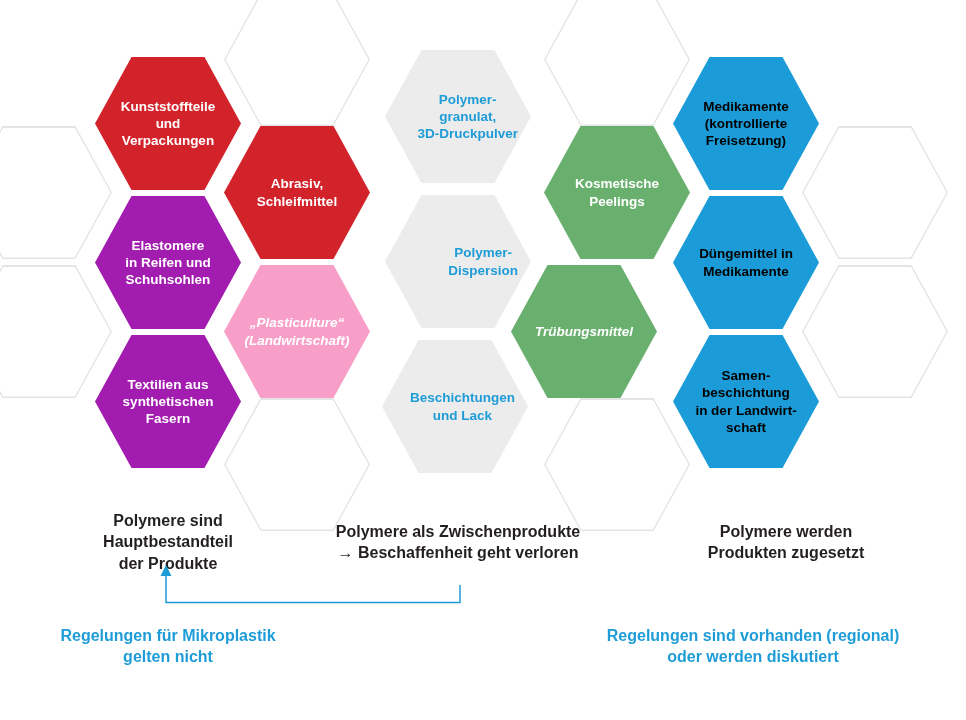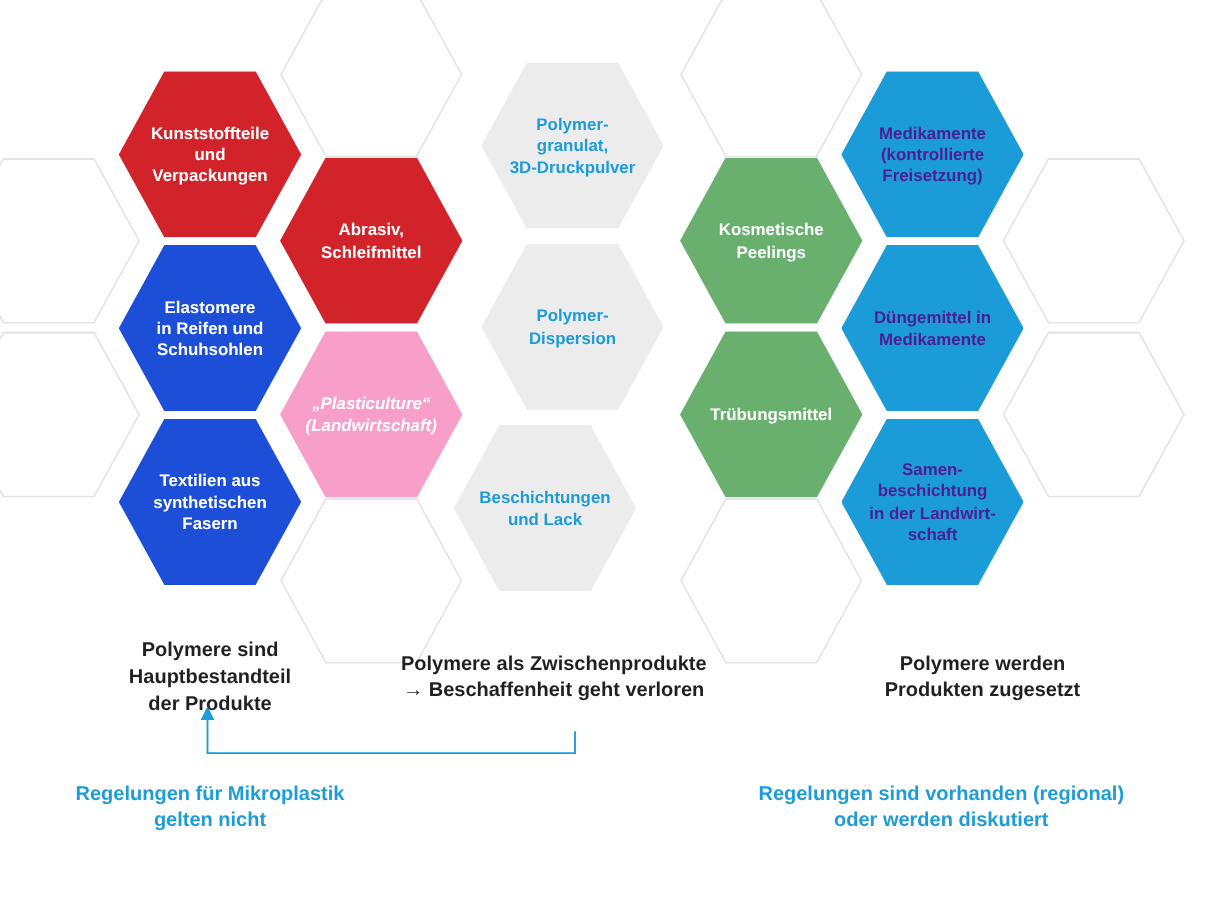--- a/index.html
+++ b/index.html
@@ -16,58 +16,58 @@
   .hex .label{
     position:relative;white-space:pre-line;font-weight:700;
     font-size:13.5px;line-height:1.28;padding:0 13px;
   }
   .hex--outline{background:#e4e4e4;z-index:0;}
   .hex--outline::before{
     content:"";position:absolute;inset:1.5px;background:#ffffff;
     clip-path:polygon(25% 0,75% 0,100% 50%,75% 100%,25% 100%,0 50%);
   }
   .hex--red{background:#d2232a;color:#ffffff;}
-  .hex--yellow{background:#1d4ed8;color:#ffffff;}
+  .hex--yellow{background:#a21caf;color:#ffffff;}
   .hex--pink{background:#f79fc9;color:#ffffff;}
-  .hex--gray{background:#ececec;color:#1e9cd7;}
+  .hex--gray{background:#ececec;color:#1e9cd7;justify-content:flex-end;}
   .hex--green{background:#69b06e;color:#ffffff;}
-  .hex--blue{background:#1b9cd8;color:#4c1d95;}
+  .hex--blue{background:#1b9cd8;color:#000000;}
 
   
   .pos-kunststoffteile{left:95px;top:57px;}
   .pos-abrasiv{left:224px;top:126px;}
   .pos-elastomere{left:95px;top:196px;}
   .pos-plasticulture{left:224px;top:265px;font-style:italic;}
   .pos-textilien{left:95px;top:335px;}
   .pos-polymergranulat{left:385px;top:50px;}
   .pos-polymerdispersion{left:385px;top:195px;}
-  .pos-beschichtungen{left:363px;top:340px;}
+  .pos-beschichtungen{left:382px;top:340px;}
   .pos-kosmetische{left:544px;top:126px;}
-  .pos-truebungsmittel{left:544px;top:265px;}
+  .pos-truebungsmittel{left:511px;top:265px;font-style:italic;}
   .pos-medikamente{left:673px;top:57px;}
   .pos-duengemittel{left:673px;top:196px;}
   .pos-samenbeschichtung{left:673px;top:335px;}
 
   
   .pos-w-left-a{left:-34px;top:126px;}
   .pos-w-left-b{left:-34px;top:265px;}
   .pos-w-left-top{left:224px;top:-7px;}
   .pos-w-left-bottom{left:224px;top:398px;}
   .pos-w-right-top{left:544px;top:-7px;}
   .pos-w-right-bottom{left:544px;top:398px;}
   .pos-w-right-a{left:802px;top:126px;}
   .pos-w-right-b{left:802px;top:265px;}
 
   
   .caption{
     position:absolute;z-index:2;font-weight:700;font-size:16px;
     line-height:1.34;color:#231f20;text-align:center;white-space:pre-line;
   }
   .caption-left{left:48px;top:510px;width:240px;}
-  .caption-middle{left:293px;top:521px;width:300px;}
+  .caption-middle{left:308px;top:521px;width:300px;}
   .caption-right{left:636px;top:521px;width:300px;}
 
   .note{
     position:absolute;z-index:2;font-weight:700;font-size:16px;
     line-height:1.34;color:#1e9cd7;text-align:center;white-space:pre-line;
   }
   .note-left{left:18px;top:625px;width:300px;}
   .note-right{left:578px;top:625px;width:350px;}
 
   .arrow{position:absolute;left:0;top:0;z-index:2;pointer-events:none;}

